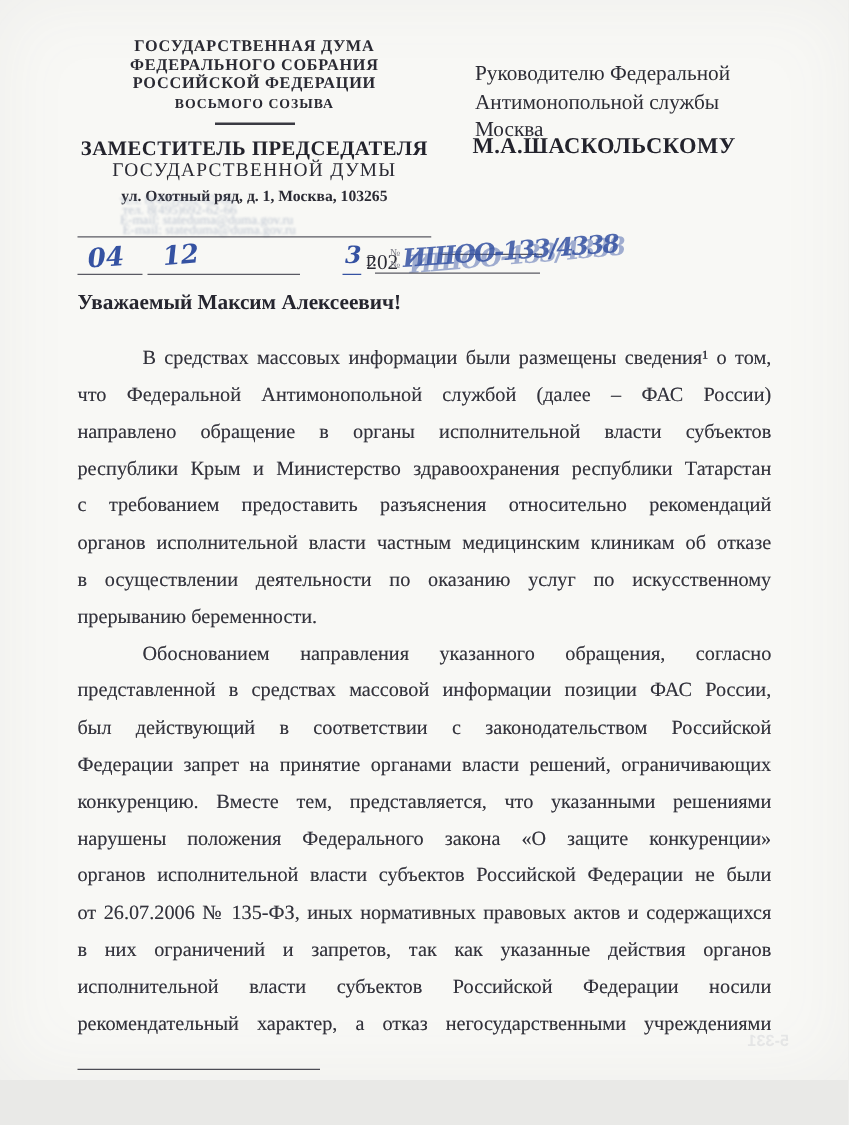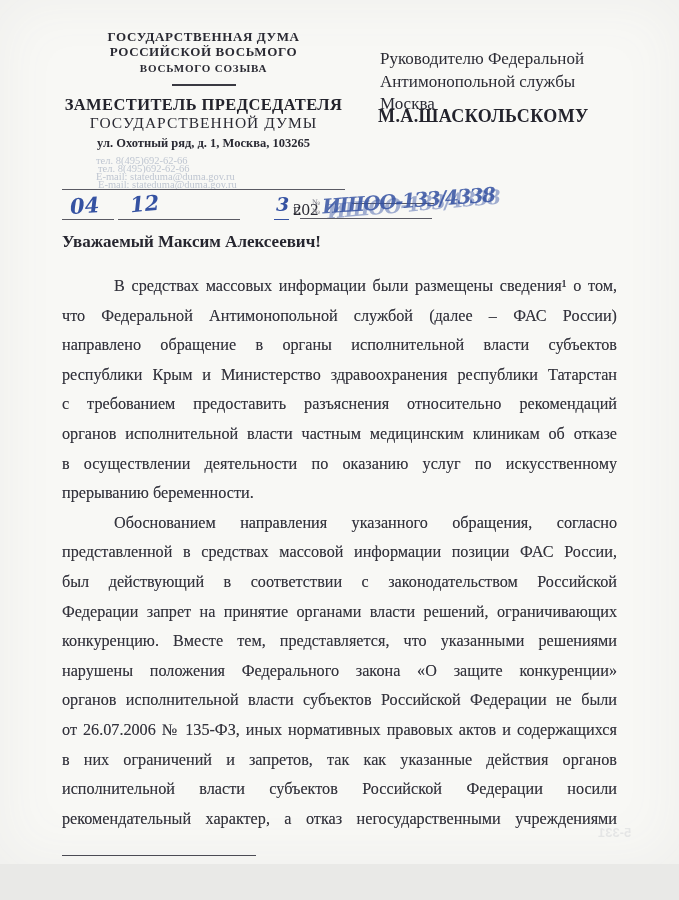--- a/index.html
+++ b/index.html
@@ -85,21 +85,22 @@
     font-family:"Liberation Sans",sans-serif;
   }
 </style>
 </head>
 <body>
 
 <div class="page">
 
   <div class="org-block">
     <div class="org-line">ГОСУДАРСТВЕННАЯ  ДУМА</div>
-    <div class="org-line">РОССИЙСКОЙ  ВОСЬМОГО</div>
+    <div class="org-line">ФЕДЕРАЛЬНОГО СОБРАНИЯ</div>
+    <div class="org-line">РОССИЙСКОЙ  ФЕДЕРАЦИИ</div>
     <div class="org-line small">ВОСЬМОГО СОЗЫВА</div>
     <div class="org-rule"></div>
     <div class="pos-line1">ЗАМЕСТИТЕЛЬ ПРЕДСЕДАТЕЛЯ</div>
     <div class="pos-line2">ГОСУДАРСТВЕННОЙ  ДУМЫ</div>
     <div class="address-line">ул. Охотный ряд, д. 1, Москва, 103265</div>
   </div>
 
   <span class="ghost" style="left:96px;top:155px;">тел. 8(495)692-62-66</span>
   <span class="ghost" style="left:98px;top:163px;">тел. 8(495)692-62-66</span>
   <span class="ghost" style="left:96px;top:171px;">E-mail: stateduma@duma.gov.ru</span>

